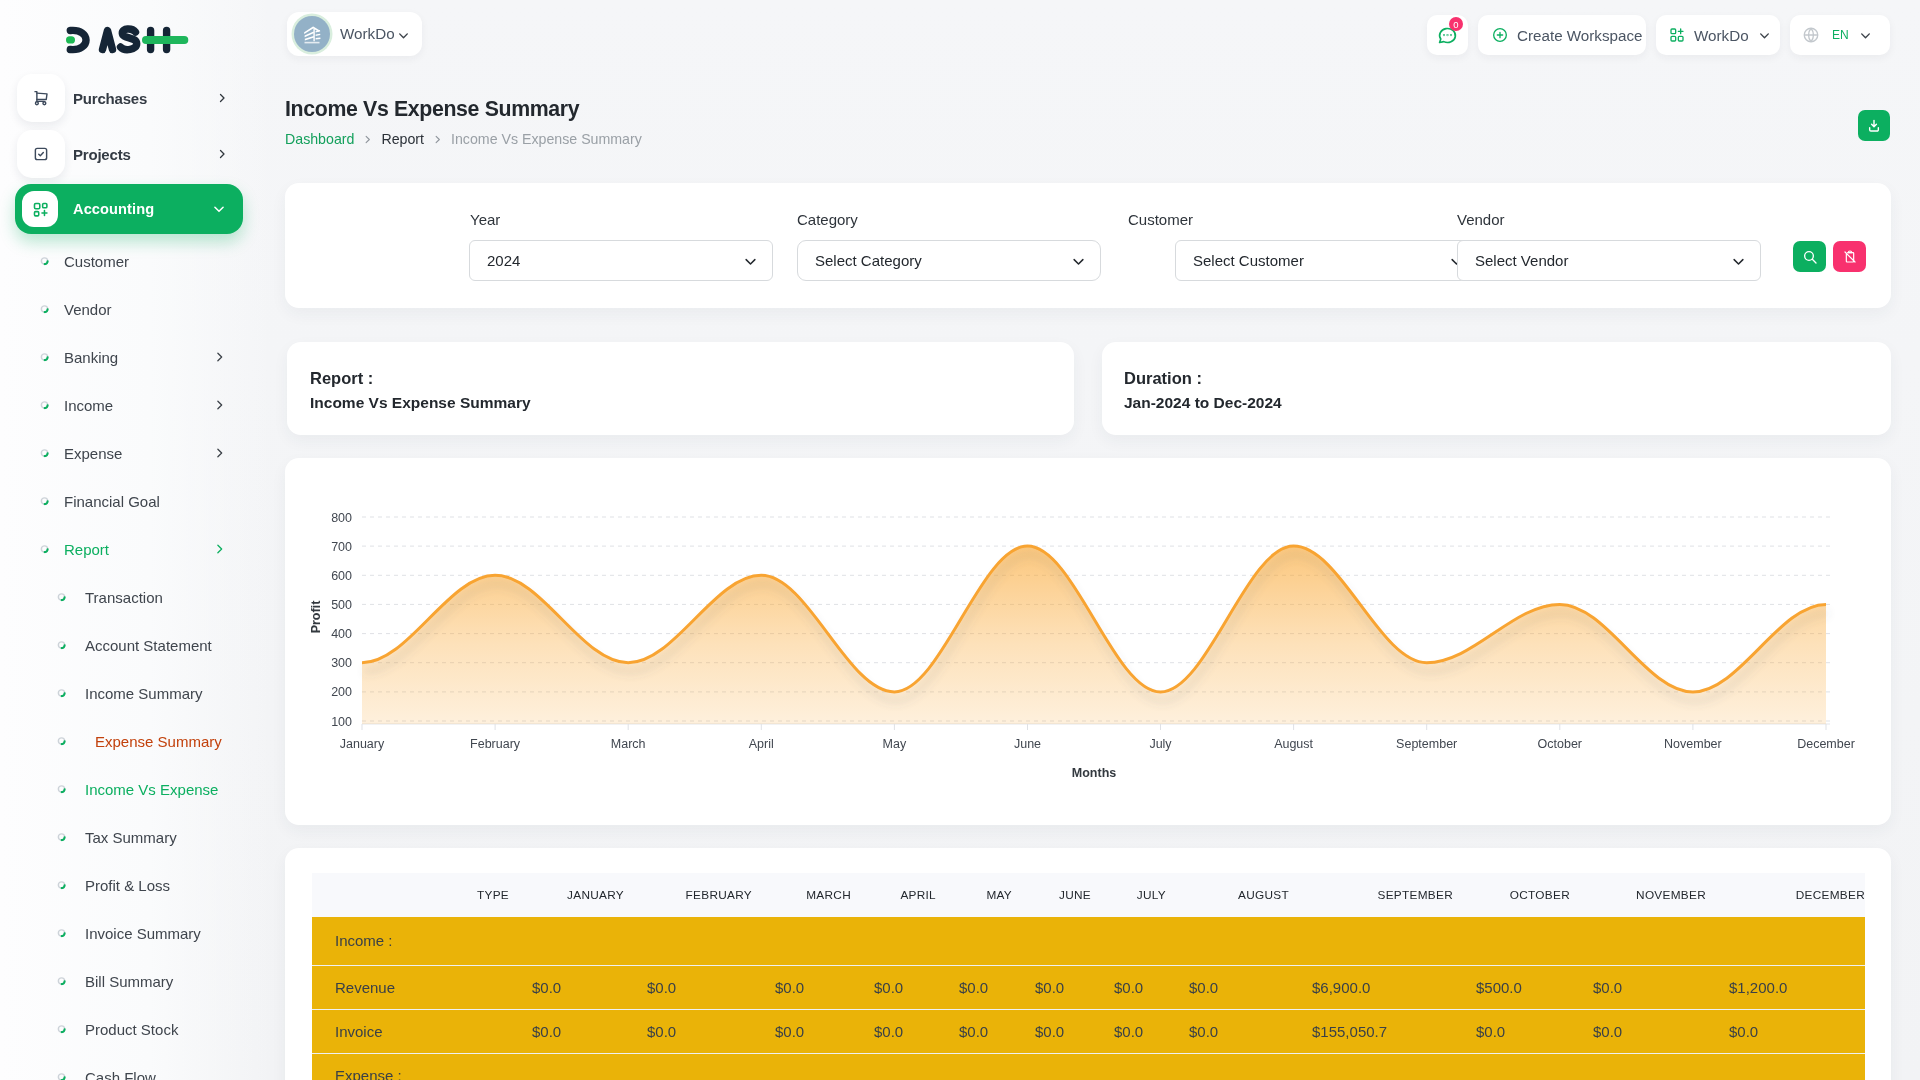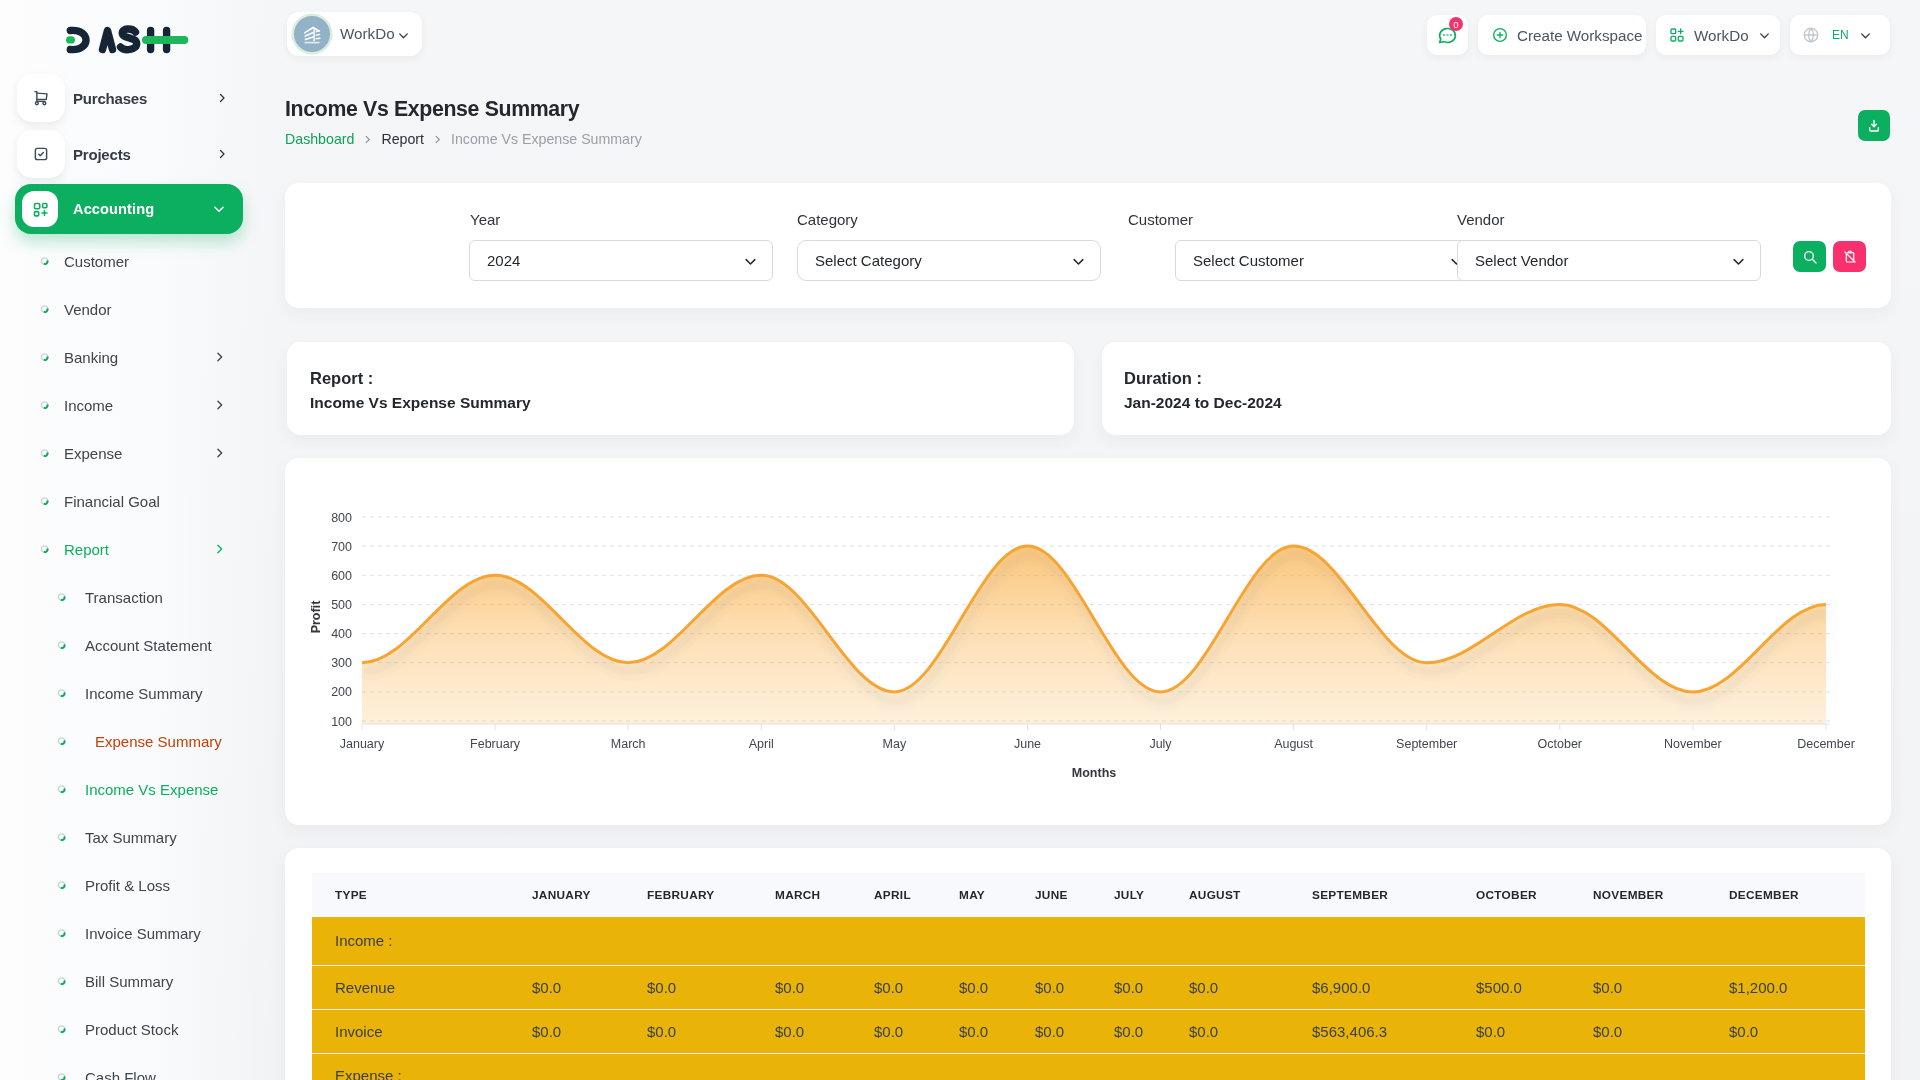--- a/index.html
+++ b/index.html
@@ -26,21 +26,21 @@
 .bcrumb { position:absolute; left:285px; top:131px; font-size:14.2px; color:#2b3138; }
 .bcrumb a { color:#14a05c; text-decoration:none; }
 .bcrumb .cur { color:#9aa0a6; }
 
 .flabel { position:absolute; top:211px; font-size:15px; color:#2e343b; }
 .fsel { position:absolute; top:240px; height:41px; width:304px; background:#fff; border:1px solid #d7dadd; border-radius:6px; font-size:15px; color:#23282e; display:flex; align-items:center; padding-left:17px; }
 .fsel svg { position:absolute; right:14px; top:13px; }
 .sqbtn { position:absolute; top:241px; width:33px; height:31px; border-radius:7px; display:flex; align-items:center; justify-content:center; }
 
 table.rep { border-collapse:collapse; table-layout:fixed; width:1553px; font-size:15px; color:#3a4047; }
-table.rep th { background:#f8f9fc; font-size:11.8px; font-weight:700; color:#23282e; text-align:left; height:44px; padding-left:23px; letter-spacing:0.3px; }
+table.rep th { background:#f8f9fc; font-size:11.8px; font-weight:400; color:#23282e; text-align:right; height:44px; padding-left:23px; letter-spacing:0.3px; }
 table.rep td { height:44px; padding-left:23px; border-bottom:1px solid #eef0f2; background:#eab308; }
 table.rep tr.h48 td { height:48px; }
 </style>
 </head>
 <body>
 
 <div class="side">
   <svg width="134" height="36" style="position:absolute;left:63px;top:22px" viewBox="0 0 134 36">
     <g fill="none" stroke="#152536" stroke-width="7.4" stroke-linecap="round" stroke-linejoin="round">
       <path d="M7.3 8.5 C 28.3 6.5 28.3 29.5 7.3 27.5"></path>
@@ -520,21 +520,21 @@
 <tr>
           <td>Invoice</td>
           <td>$0.0</td>
           <td>$0.0</td>
           <td>$0.0</td>
           <td>$0.0</td>
           <td>$0.0</td>
           <td>$0.0</td>
           <td>$0.0</td>
           <td>$0.0</td>
-          <td>$563,406.3</td>
+          <td>$155,050.7</td>
           <td>$0.0</td>
           <td>$0.0</td>
           <td>$0.0</td>
         </tr>
 <tr>
           <td>Expense :</td>
           <td></td>
           <td></td>
           <td></td>
           <td></td>

